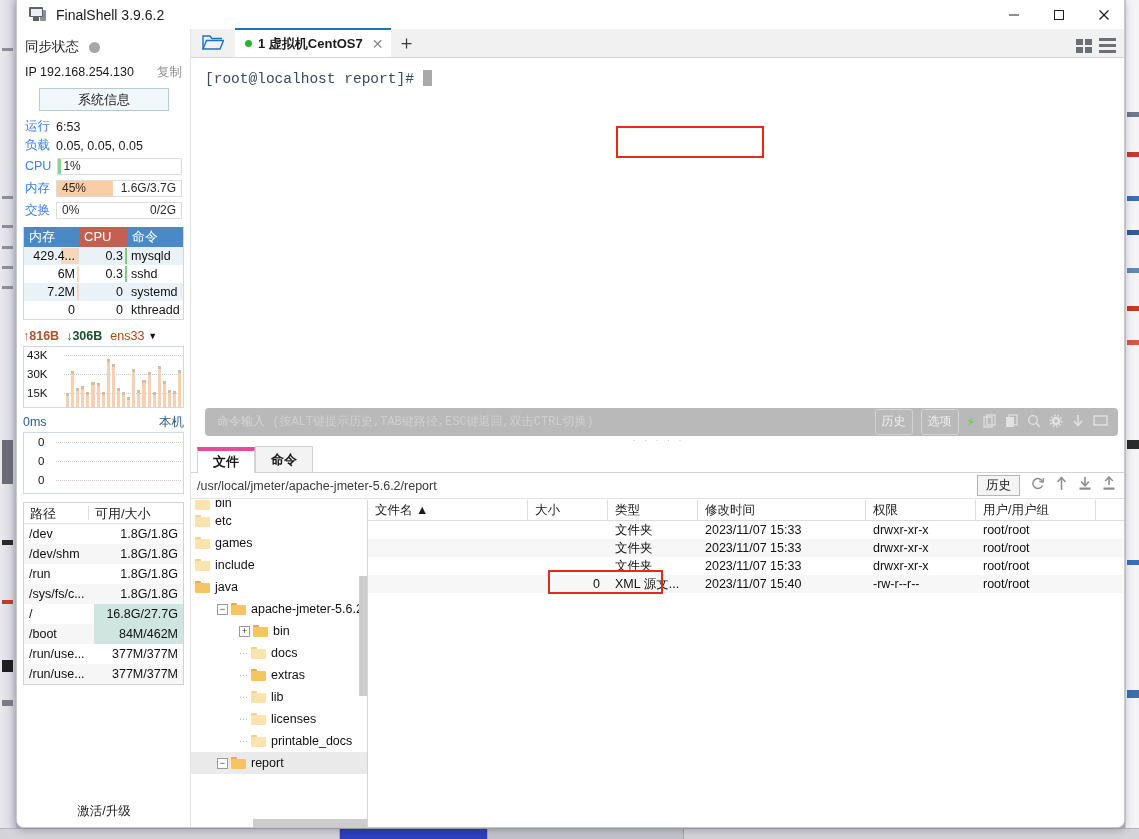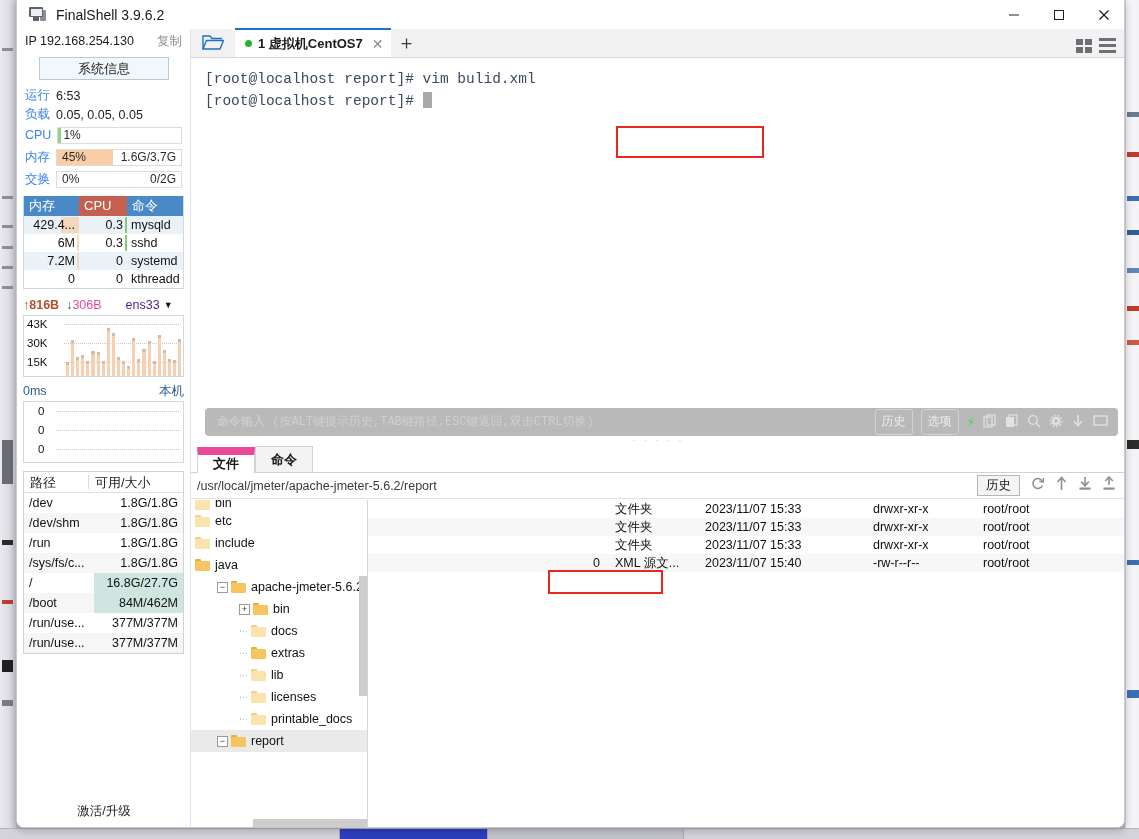--- a/index.html
+++ b/index.html
@@ -133,22 +133,22 @@
   #proc .prow .c1 span { position: relative; }
   #proc .prow .c2 { width: 48px; text-align: right; padding-right: 4px; line-height: 18px; position: relative; }
   #proc .prow .c2 .cbar { position: absolute; right: 0; top: 1px; bottom: 1px; background: #7cd07c; }
   #proc .prow .c3 { flex: 1; padding-left: 4px; line-height: 18px; }
 
   
   #netrow { display: flex; align-items: center; height: 20px; padding: 0 6px; margin-top: 6px; font-size: 12.5px; }
   .arrow-up { color: #b4512a; font-weight: bold; }
   .arrow-dn { color: #1e7a2e; font-weight: bold; }
   #netrow .nval { color: #b4512a; font-weight: bold; }
-  #netrow .nval2 { color: #ec4899; font-weight: normal; }
-  #netrow .iface { margin-left: 24px; color: #4c1d95; }
+  #netrow .nval2 { color: #14532d; font-weight: bold; }
+  #netrow .iface { margin-left: 8px; color: #c2410c; }
   #netrow .caret { margin-left: 4px; font-size: 9px; color: #111; }
   #netchart {
     margin: 0 6px; height: 62px; border: 1px solid #cfd9e4; background: #fff;
     position: relative; overflow: hidden;
   }
   #netchart .yl {
     position: absolute; left: 3px; font-size: 11.5px; color: #111;
   }
   #netchart .gl { position: absolute; left: 40px; right: 2px; height: 0; border-top: 1px dotted #c9c9c9; }
   #netchart .bars { position: absolute; left: 42px; right: 2px; bottom: 0; top: 2px; display: flex; align-items: flex-end; gap: 2px; }
@@ -241,21 +241,21 @@
   #splitter .dots { letter-spacing: 3px; color: #bdbdbd; font-size: 9px; line-height: 9px; }
 
   
   #bottom { position: absolute; left: 0; top: 416px; width: 935px; height: 383px; background: #fff; }
   #ftabs { height: 28px; border-bottom: 1px solid #d2d2d6; display: flex; align-items: flex-end; padding-left: 6px; }
   .ftab {
     height: 26px; min-width: 58px; padding: 0 14px; font-size: 13px; font-weight: bold; color: #1b1b1b;
     border: 1px solid #d2d2d6; border-bottom: none; background: #f3f3f3;
     display: flex; align-items: center; justify-content: center;
   }
-  .ftab.active { background: #fff; border-top: 8px solid #ec4899; position: relative; top: 1px; }
+  .ftab.active { background: #fff; border-top: 4px solid #ec4899; position: relative; top: 1px; }
 
   #pathbar { height: 26px; display: flex; align-items: center; border-bottom: 1px solid #e1e1e4; }
   #pathbar .ptxt { margin-left: 6px; font-size: 12.5px; color: #3a3a3a; }
   #pathbar .tools { margin-left: auto; display: flex; align-items: center; gap: 10px; padding-right: 10px; }
   #pathbar .hist {
     border: 1px solid #b6b6b6; background: #f4f4f4; font-size: 12.5px; color: #1b1b1b; padding: 1px 8px;
   }
 
   #fsplit { position: absolute; left: 0; top: 55px; width: 935px; bottom: 0; display: flex; }
   #tree {
@@ -367,20 +367,24 @@
           <svg width="12" height="12" viewBox="0 0 12 12">
               <line x1="1.5" y1="1.5" x2="10.5" y2="10.5" stroke="currentColor" stroke-width="1.2"></line>
               <line x1="10.5" y1="1.5" x2="1.5" y2="10.5" stroke="currentColor" stroke-width="1.2"></line>
             </svg>
         </div>
       </div>
     </div>
 
     <div id="sidebar">
 
+      <div class="sb-row" id="sync-row">
+        <span class="lbl">同步状态</span>
+        <span class="sync-dot"></span>
+      </div>
 
       <div class="sb-row" id="ip-row">
         <span class="iptxt">IP 192.168.254.130</span>
         <span class="copy">复制</span>
       </div>
 
       <div id="sysinfo-btn">系统信息</div>
 
       <div class="kv" style="margin-top:6px">
         <span class="k">运行</span>
@@ -567,21 +571,20 @@
             </span>
           <span class="listicon">
               <i></i>
               <i></i>
               <i></i>
             </span>
         </div>
       </div>
 
       <div id="terminal">
-        <div class="line"><span>[root@localhost report]# </span><span>vim bulid.xml</span></div>
         <div class="line"><span>[root@localhost report]# </span><span class="cursor"></span></div>
 
         <div id="cmd-highlight"></div>
 
         <div id="cmdbar">
           <span class="ph"><span class="pre">命令输入</span> <span>(按ALT键提示历史,TAB键路径,ESC键返回,双击CTRL切换)</span></span>
           <span class="tools">
             <span class="pillbtn">历史</span>
             <span class="pillbtn">选项</span>
             <span class="ticon bolt">⚡</span>
@@ -682,20 +685,27 @@
                     <i class="tabf"></i>
                     <i class="body"></i>
                   </span>
                   <span>etc</span>
                 </div>
                 <div class="tnode" style="padding-left: 4px;">
                   <span class="folder light">
                     <i class="tabf"></i>
                     <i class="body"></i>
                   </span>
+                  <span>games</span>
+                </div>
+                <div class="tnode" style="padding-left: 4px;">
+                  <span class="folder light">
+                    <i class="tabf"></i>
+                    <i class="body"></i>
+                  </span>
                   <span>include</span>
                 </div>
                 <div class="tnode" style="padding-left: 4px;">
                   <span class="folder">
                     <i class="tabf"></i>
                     <i class="body"></i>
                   </span>
                   <span>java</span>
                 </div>
                 <div class="tnode" style="padding-left: 26px;">
@@ -761,20 +771,28 @@
                     <i class="body"></i>
                   </span>
                   <span>report</span>
                 </div>
               </div>
             <div id="tree-scroll"></div>
             <div id="tree-hscroll"></div>
           </div>
 
           <div id="filelist">
+            <div id="fhead">
+                <div class="hc" style="width: 160px;">文件名 ▲</div>
+                <div class="hc" style="width: 80px;">大小</div>
+                <div class="hc" style="width: 90px;">类型</div>
+                <div class="hc" style="width: 168px;">修改时间</div>
+                <div class="hc" style="width: 110px;">权限</div>
+                <div class="hc" style="width: 120px;">用户/用户组</div>
+              </div>
             <div id="frows">
                 <div class="frow">
                   <div class="c name" style="width: 160px;">
                     <span class="folder">
                       <i class="tabf"></i>
                       <i class="body"></i>
                     </span>
                     <span>html</span>
                   </div>
                   <div class="c size" style="width: 80px;"></div>

